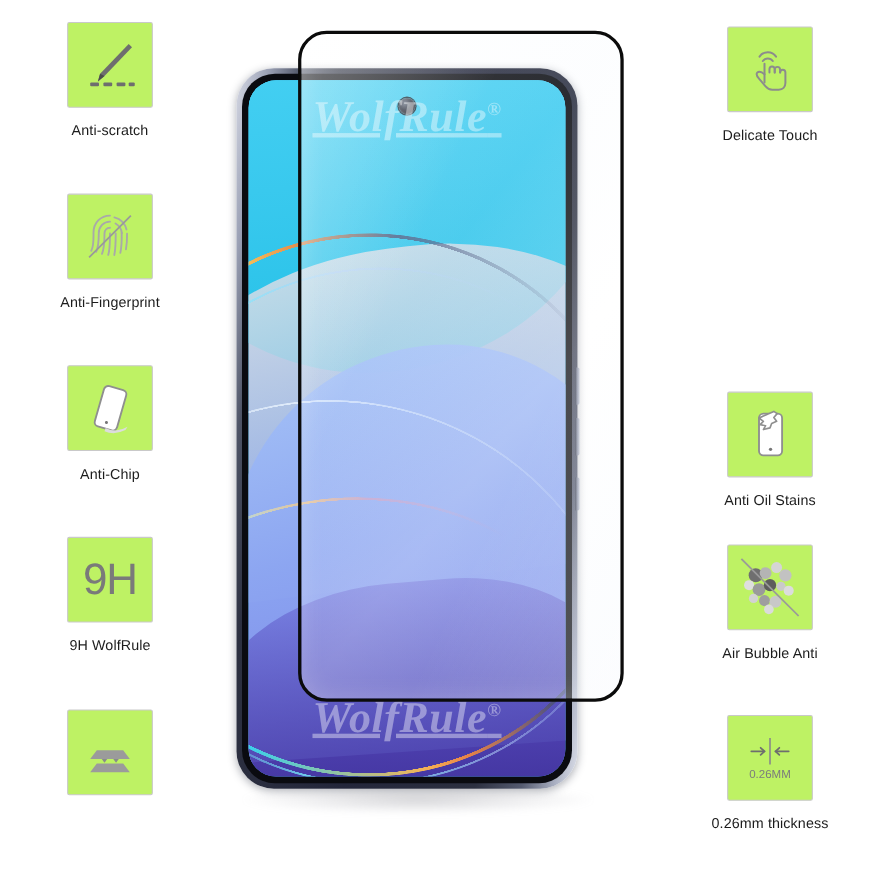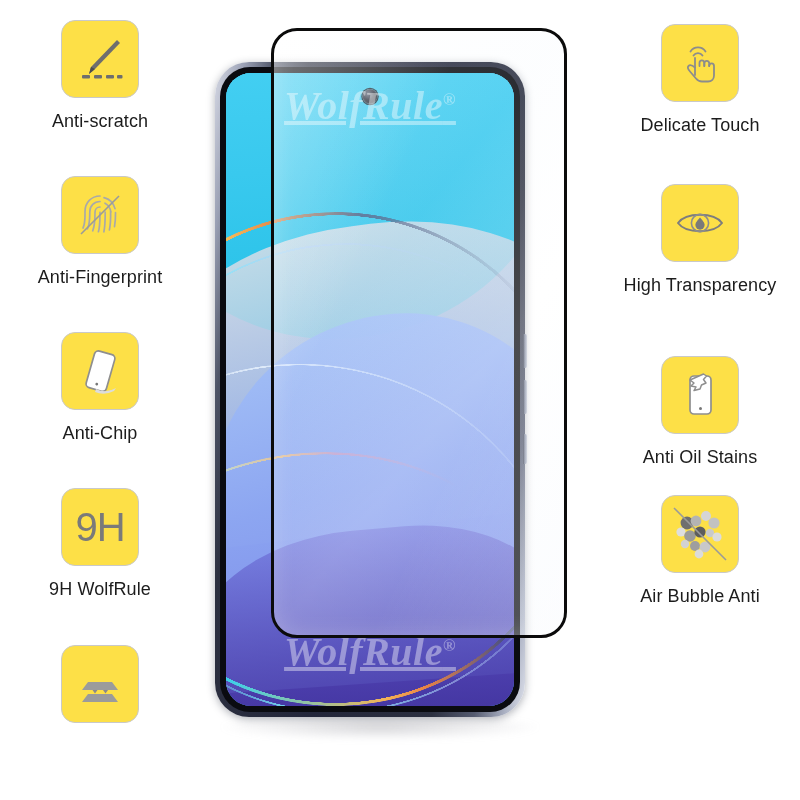--- a/index.html
+++ b/index.html
@@ -35,32 +35,32 @@
     width: 200px;
     display: flex;
     flex-direction: column;
     align-items: center;
   }
 
   .icon-box {
     width: 78px;
     height: 78px;
     border: 1.6px solid #c9c9c9;
-    border-radius: 14px;
-    background: #fde047;
+    border-radius: 2px;
+    background: #bef264;
     position: relative;
     display: flex;
     align-items: center;
     justify-content: center;
   }
   .icon-box svg { display: block; overflow: visible; }
 
   .feature-label {
     margin-top: 13px;
-    font-size: 18px;
+    font-size: 13px;
     color: #1c1c1c;
     text-align: center;
     letter-spacing: .1px;
     white-space: nowrap;
   }
 
   
   #phone-area {
     position: absolute;
     left: 180px;
@@ -401,30 +401,20 @@
             <path d="M22 22v17"></path>
             <path d="M22 31.5c-2.4-2-5-3.2-6.6-1.4-1.4 1.6 0 3.6 1.6 5.4l6 7c1.6 2 3.4 3 6 3h6c3.6 0 6-2.4 6-6v-9.5c0-1.5-1-2.6-2.4-2.6s-2.4 1.1-2.4 2.6"></path>
             <path d="M36.2 30v-2.6c0-1.5-1.1-2.6-2.5-2.6s-2.4 1.1-2.4 2.6V30"></path>
             <path d="M31.3 30v-3c0-1.5-1.1-2.6-2.5-2.6S26.5 25.5 26.5 27v3"></path>
           </g>
         </svg>
       </div>
       <div class="feature-label">Delicate Touch</div>
     </div>
 
-    <div class="feature" style="top:184px">
-      <div class="icon-box">
-        <svg width="56" height="56" viewBox="0 0 56 56">
-          <path d="M6 28 C14 17, 42 17, 50 28 C42 39, 14 39, 6 28 Z" fill="none" stroke="#7d7d7d" stroke-width="1.9"></path>
-          <circle cx="28" cy="28" r="8.6" fill="none" stroke="#8d8d8d" stroke-width="1.6"></circle>
-          <path d="M28 22.5 c3.6 4 4.6 5.6 4.6 7.6 a4.6 4.6 0 0 1 -9.2 0 c0-2 1-3.6 4.6-7.6 Z" fill="#7a7a7a"></path>
-        </svg>
-      </div>
-      <div class="feature-label">High Transparency</div>
-    </div>
 
     <div class="feature" style="top:356px">
       <div class="icon-box">
         <svg width="56" height="56" viewBox="0 0 56 56">
           <rect x="18" y="9" width="21" height="38" rx="4" fill="#fff" stroke="#8f8f8f" stroke-width="1.7"></rect>
           <circle cx="28.5" cy="41.5" r="1.5" fill="#777"></circle>
           <path d="M18 13 l4 3 -3 3 5 1 -2 3.5 6 -1.5 1.5 -4 4.5 -2 -2.5 -3.5 3 -3.5 -3 -2 Z" fill="#fff" stroke="#8f8f8f" stroke-width="1.5" stroke-linejoin="round"></path>
         </svg>
       </div>
       <div class="feature-label">Anti Oil Stains</div>
@@ -447,15 +437,30 @@
             <circle cx="26" cy="43" r="5" fill="#9e9e9e"></circle>
             <circle cx="36" cy="44" r="5.4" fill="#c8c8c8"></circle>
             <circle cx="30" cy="51" r="4.4" fill="#dbdbdb"></circle>
           </g>
           <line x1="5" y1="5" x2="57" y2="57" stroke="#9a9a9a" stroke-width="1.6"></line>
         </svg>
       </div>
       <div class="feature-label">Air Bubble Anti</div>
     </div>
 
+    <div class="feature" style="top:650px">
+      <div class="icon-box">
+        <svg width="60" height="60" viewBox="0 0 60 60">
+          <line x1="30" y1="12" x2="30" y2="36" stroke="#8a8a8a" stroke-width="1.5"></line>
+          <g stroke="#6e6e6e" stroke-width="1.6" fill="none" stroke-linecap="round" stroke-linejoin="round">
+            <line x1="13" y1="24" x2="25" y2="24"></line>
+            <polyline points="21.5,20.8 25,24 21.5,27.2"></polyline>
+            <line x1="47" y1="24" x2="35" y2="24"></line>
+            <polyline points="38.5,20.8 35,24 38.5,27.2"></polyline>
+          </g>
+          <text x="30" y="48" text-anchor="middle" font-family="Liberation Sans, sans-serif" font-size="10.5" fill="#7c7c7c">0.26MM</text>
+        </svg>
+      </div>
+      <div class="feature-label">0.26mm thickness</div>
+    </div>
   </div>
 
 </div>
 
 </body></html>

